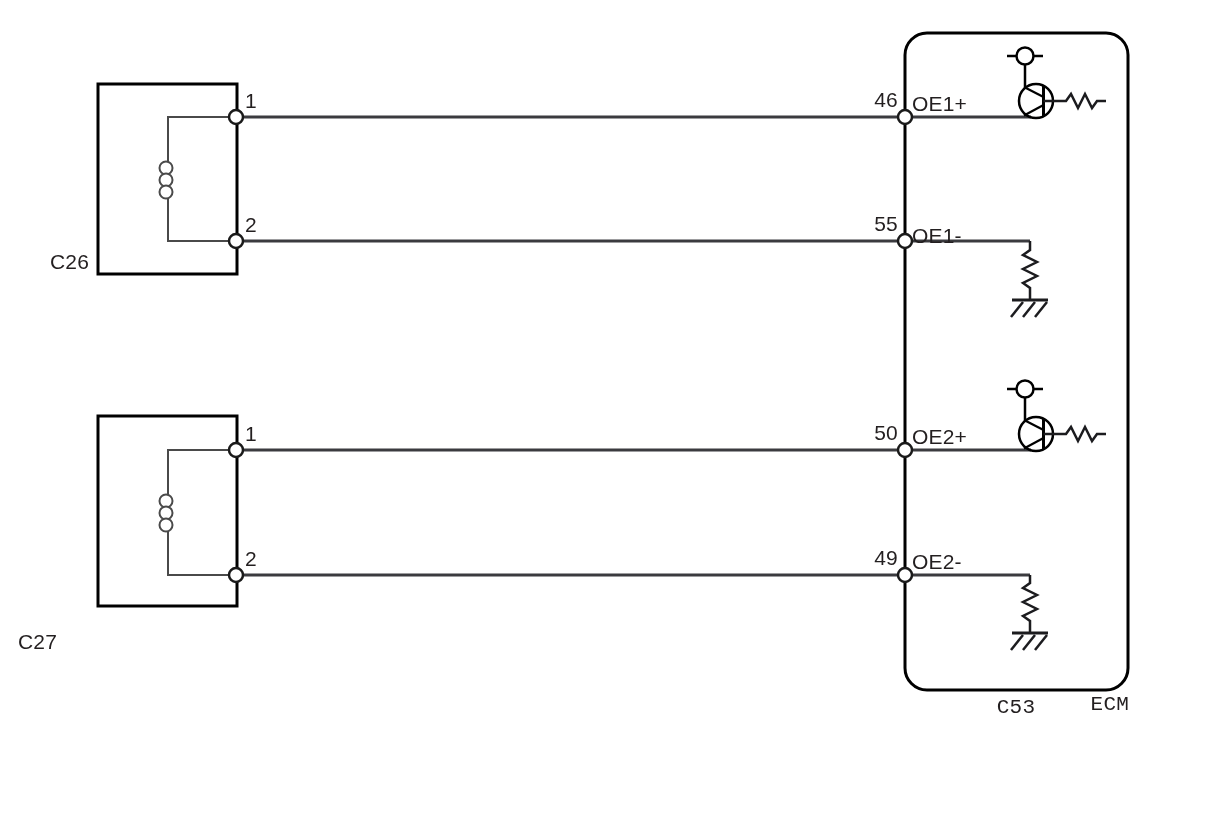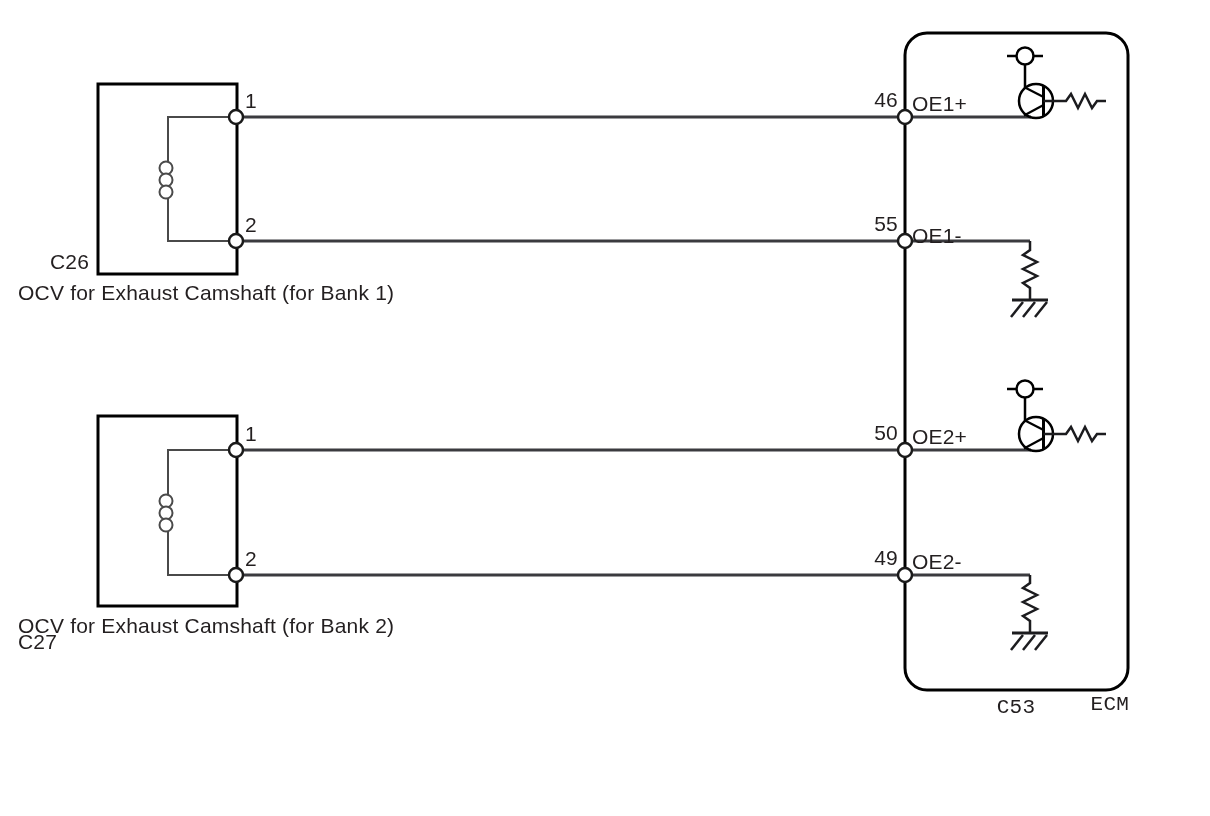--- a/index.html
+++ b/index.html
@@ -114,23 +114,21 @@
     </g>
   </svg>
 
   <div class="label" style="left:245px; top:90px;">1</div>
   <div class="label" style="left:245px; top:214px;">2</div>
 
   <div class="label" style="left:245px; top:423px;">1</div>
   <div class="label" style="left:245px; top:548px;">2</div>
 
   <div class="label" style="left:18px; top:251px;margin-left:32px;">C26</div>
-  <div class="label" style="left:18px; top:282px;">OCV for Exhaust Camshaft (for Bank 1)</div>
   <div class="label" style="left:18px; top:612px;margin-top:19px;">C27</div>
-  <div class="label" style="left:18px; top:615px;">OCV for Exhaust Camshaft (for Bank 2)</div>
 
   <div class="label num-right" style="left:828px; top:89px;">46</div>
   <div class="label num-right" style="left:828px; top:213px;">55</div>
   <div class="label num-right" style="left:828px; top:422px;">50</div>
   <div class="label num-right" style="left:828px; top:547px;">49</div>
 
   <div class="label" style="left:912px; top:93px;">OE1+</div>
   <div class="label" style="left:912px; top:217px;margin-top:8px;">OE1-</div>
   <div class="label" style="left:912px; top:426px;">OE2+</div>
   <div class="label" style="left:912px; top:551px;">OE2-</div>

